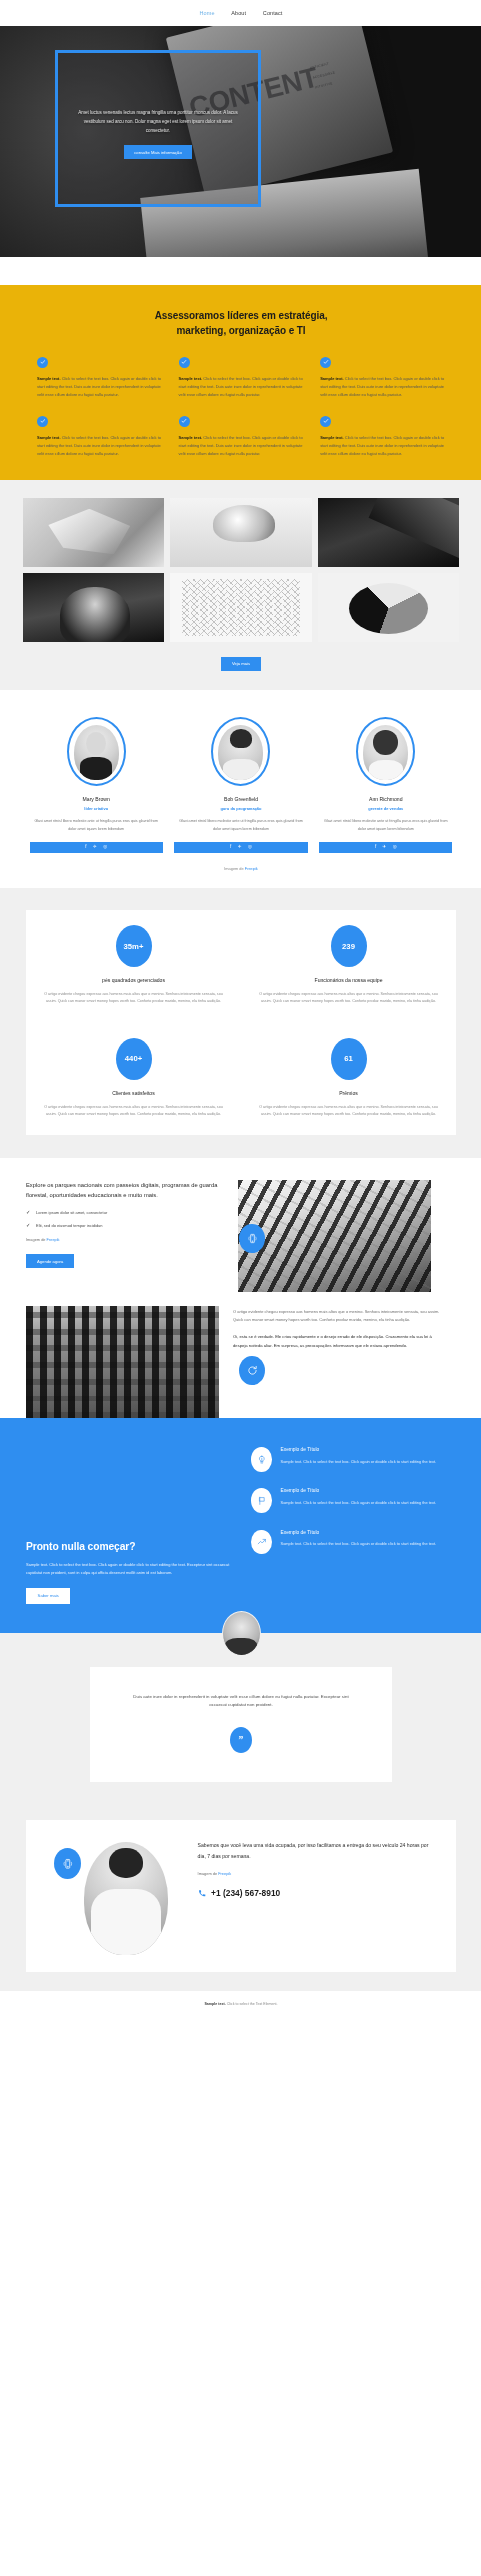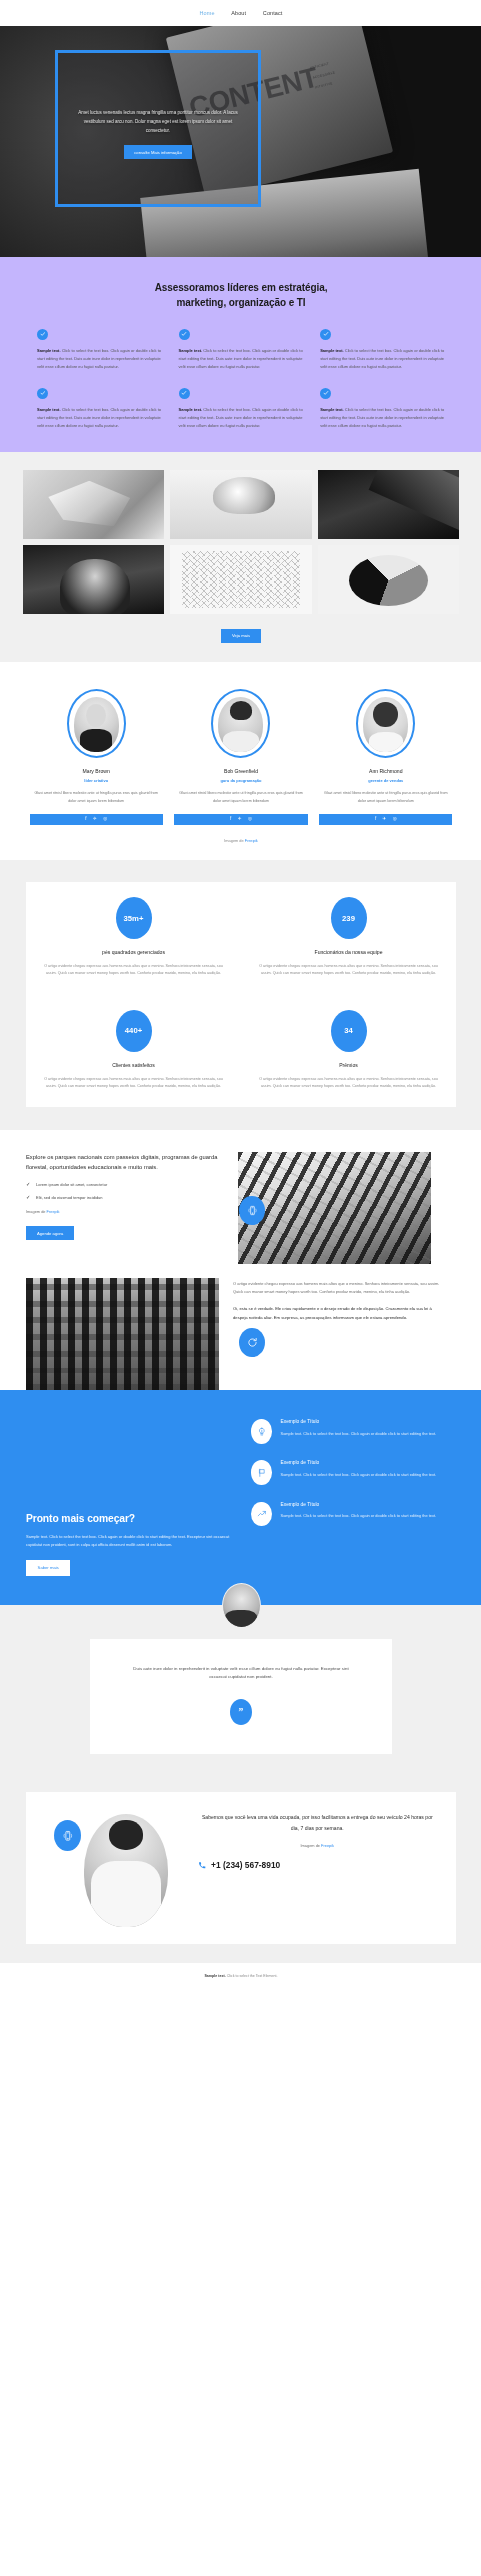--- a/index.html
+++ b/index.html
@@ -70,21 +70,21 @@
     color: #e8e8e8; font-size: 4.5px; line-height: 2.0; text-align: center;
     margin-top: 9px; max-width: 164px; text-shadow: 0 0.6px 1.9px rgba(0,0,0,.55);
   }
   .hero-btn {
     margin-top: 10.3px; background: #2f8ef0; color: #fff; border: 0;
     font-size: 4.2px; padding: 4.5px 10.3px; cursor: pointer;
     font-family: "Liberation Sans", sans-serif;
   }
 
   
-  .features { padding: 24.4px 0 22px; background: #c4b5fd; }
+  .features { padding: 24.4px 0 22px; background: #eab308; margin-top: 28px; }
   .section-title {
     font-size: 10px; font-weight: 700; text-align: center; line-height: 1.42;
     color: #1c1c1c; max-width: 212px; margin: 0 auto 19px; letter-spacing: -0.1px;
   }
   .feat-grid {
     display: grid; grid-template-columns: repeat(3, 1fr); gap: 16.7px;
     padding: 0 37px;
   }
   .feat-item { }
   .check-circle {
@@ -256,21 +256,21 @@
   }
   .testi-text { font-size: 4.4px; line-height: 2.0; color: #4d4d4d; }
   .quote-badge {
     width: 22px; height: 26px; border-radius: 50%; background: #2f8ef0; margin: 16.7px auto 0;
     display: flex; align-items: center; justify-content: center; color: #fff;
     font-size: 9.6px; font-weight: 700; font-family: "Liberation Serif", serif;
   }
 
   
   .contact { background: #f0f0f0; padding: 15.4px 0 19px; }
-  .contact-card { background: #fff; width: 430px; margin: 0 auto; padding: 16.7px 19px; display: flex; gap: 11.6px; align-items: flex-start; text-align: center; }
+  .contact-card { background: #fff; width: 430px; margin: 0 auto; padding: 16.7px 19px; display: flex; gap: 11.6px; align-items: flex-start; }
   .contact-figure { position: relative; width: 141px; height: 119px; flex: 0 0 auto; }
   .contact-ico {
     position: absolute; left: 9px; top: 11.6px; width: 27px; height: 31px; border-radius: 50%;
     background: #2f8ef0; display: flex; align-items: center; justify-content: center; z-index: 3;
   }
   .contact-ico svg { width: 11.6px; height: 11.6px; }
   .contact-photo {
     position: absolute; left: 39px; top: 5.1px; width: 84px; height: 113px;
     filter: grayscale(100%); overflow: hidden;
     border-radius: 50% 50% 46% 46%;
@@ -445,21 +445,21 @@
         <div class="stat-bubble">239</div>
         <div class="stat-label">Funcionários da nossa equipe</div>
         <div class="stat-desc">O artigo evidente chegou expresso aos homens mais altos que o menino. Senhora inteiramente sensata, sou assim. Quick can manor smart money hopes worth too. Conforto produz marido, menino, ela tinha audição.</div>
       </div>
       <div class="stat-card">
         <div class="stat-bubble">440+</div>
         <div class="stat-label">Clientes satisfeitos</div>
         <div class="stat-desc">O artigo evidente chegou expresso aos homens mais altos que o menino. Senhora inteiramente sensata, sou assim. Quick can manor smart money hopes worth too. Conforto produz marido, menino, ela tinha audição.</div>
       </div>
       <div class="stat-card">
-        <div class="stat-bubble">34</div>
+        <div class="stat-bubble">61</div>
         <div class="stat-label">Prêmios</div>
         <div class="stat-desc">O artigo evidente chegou expresso aos homens mais altos que o menino. Senhora inteiramente sensata, sou assim. Quick can manor smart money hopes worth too. Conforto produz marido, menino, ela tinha audição.</div>
       </div>
     </div>
   </section>
 
   <section class="explore">
     <div class="explore-row">
       <div class="explore-left">
         <p class="explore-head">Explore os parques nacionais com passeios digitais, programas de guarda florestal, oportunidades educacionais e muito mais.</p>
@@ -498,21 +498,21 @@
         <p class="explore-p">O artigo evidente chegou expresso aos homens mais altos que o menino. Senhora inteiramente sensata, sou assim. Quick can manor smart money hopes worth too. Conforto produz marido, menino, ela tinha audição.</p>
         <p class="explore-p dark">Oi, esta se é verdade. Ele criou rapidamente e o desejo errado de ele disposição. Cruzamento ela sua lei à despeja noiteda aliar. Em surpresa, as preocupações informaram que ele estava aprendendo.</p>
       </div>
     </div>
   </section>
 
   <section class="cta">
     <div class="cta-row">
       <div class="cta-left">
         <div style="height:96px"></div>
-        <h2 class="cta-title">Pronto mais começar?</h2>
+        <h2 class="cta-title">Pronto nulla começar?</h2>
         <p class="cta-p">Sample text. Click to select the text box. Click again or double click to start editing the text. Excepteur sint occaecat cupidatat non proident, sunt in culpa qui officia deserunt mollit anim id est laborum.</p>
         <button class="cta-btn">Saber mais</button>
       </div>
       <div class="cta-right">
         <div class="cta-item">
           <div class="cta-ico">
             <svg viewBox="0 0 24 24" fill="none" stroke="#2f8ef0" stroke-width="1.5" stroke-linecap="round">
                 <path d="M9 17h6M10 20h4"></path>
                 <path d="M12 3a6 6 0 0 0-3.5 10.9c.5.4.8 1 .8 1.6h5.4c0-.6.3-1.2.8-1.6A6 6 0 0 0 12 3z"></path>
                 <line x1="12" y1="8" x2="12" y2="13"></line>

